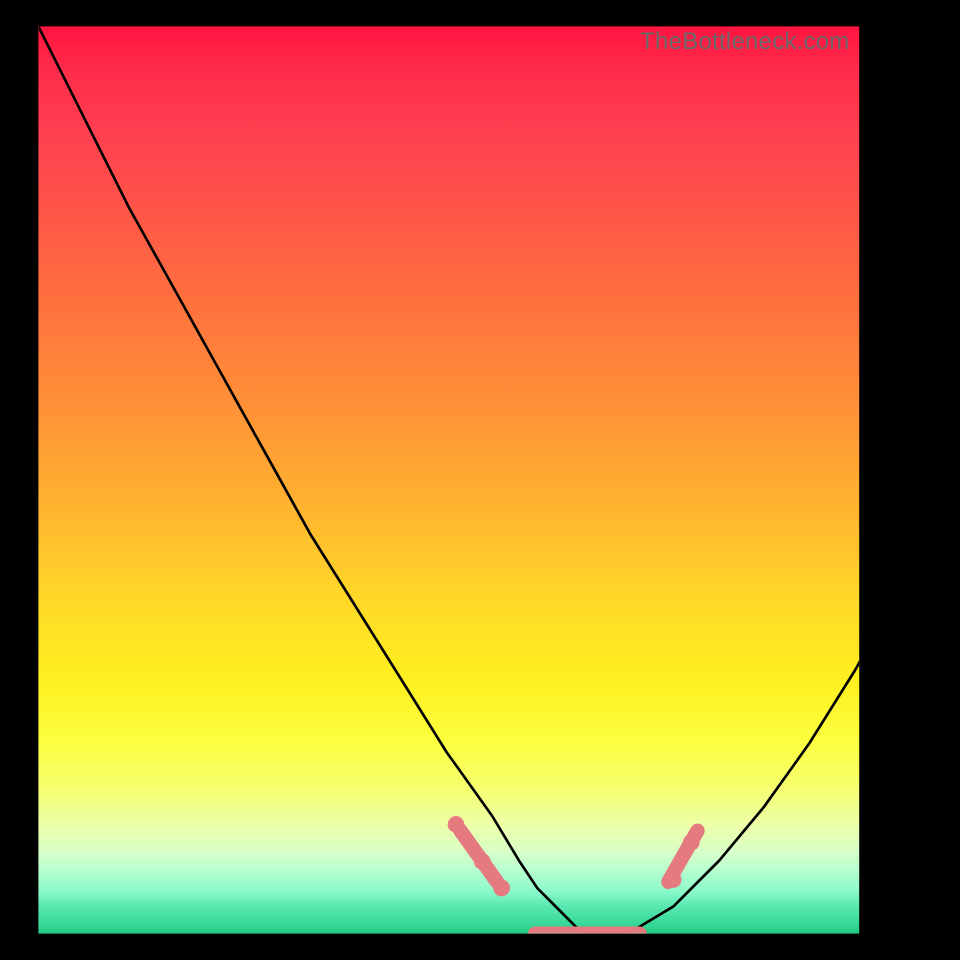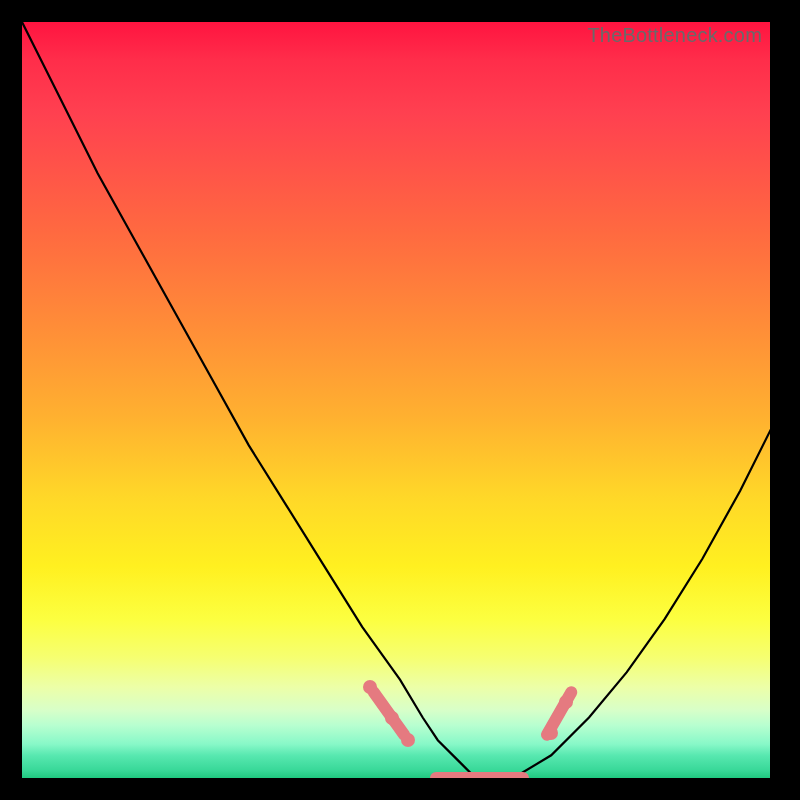--- a/index.html
+++ b/index.html
@@ -14,23 +14,23 @@
   .frame {
     position: absolute;
     left: 0;
     top: 0;
     width: 800px;
     height: 800px;
     background: #000;
   }
   .plot {
     position: absolute;
-    left: 22px;
+    left: 32px;
     top: 22px;
-    width: 748px;
+    width: 684px;
     height: 756px;
     background: linear-gradient(to bottom,
       #ff1440 0%,
       #ff2d4a 5%,
       #ff4050 12%,
       #ff6a40 28%,
       #ff8c38 40%,
       #ffb030 52%,
       #ffd828 63%,
       #fff020 72%,

